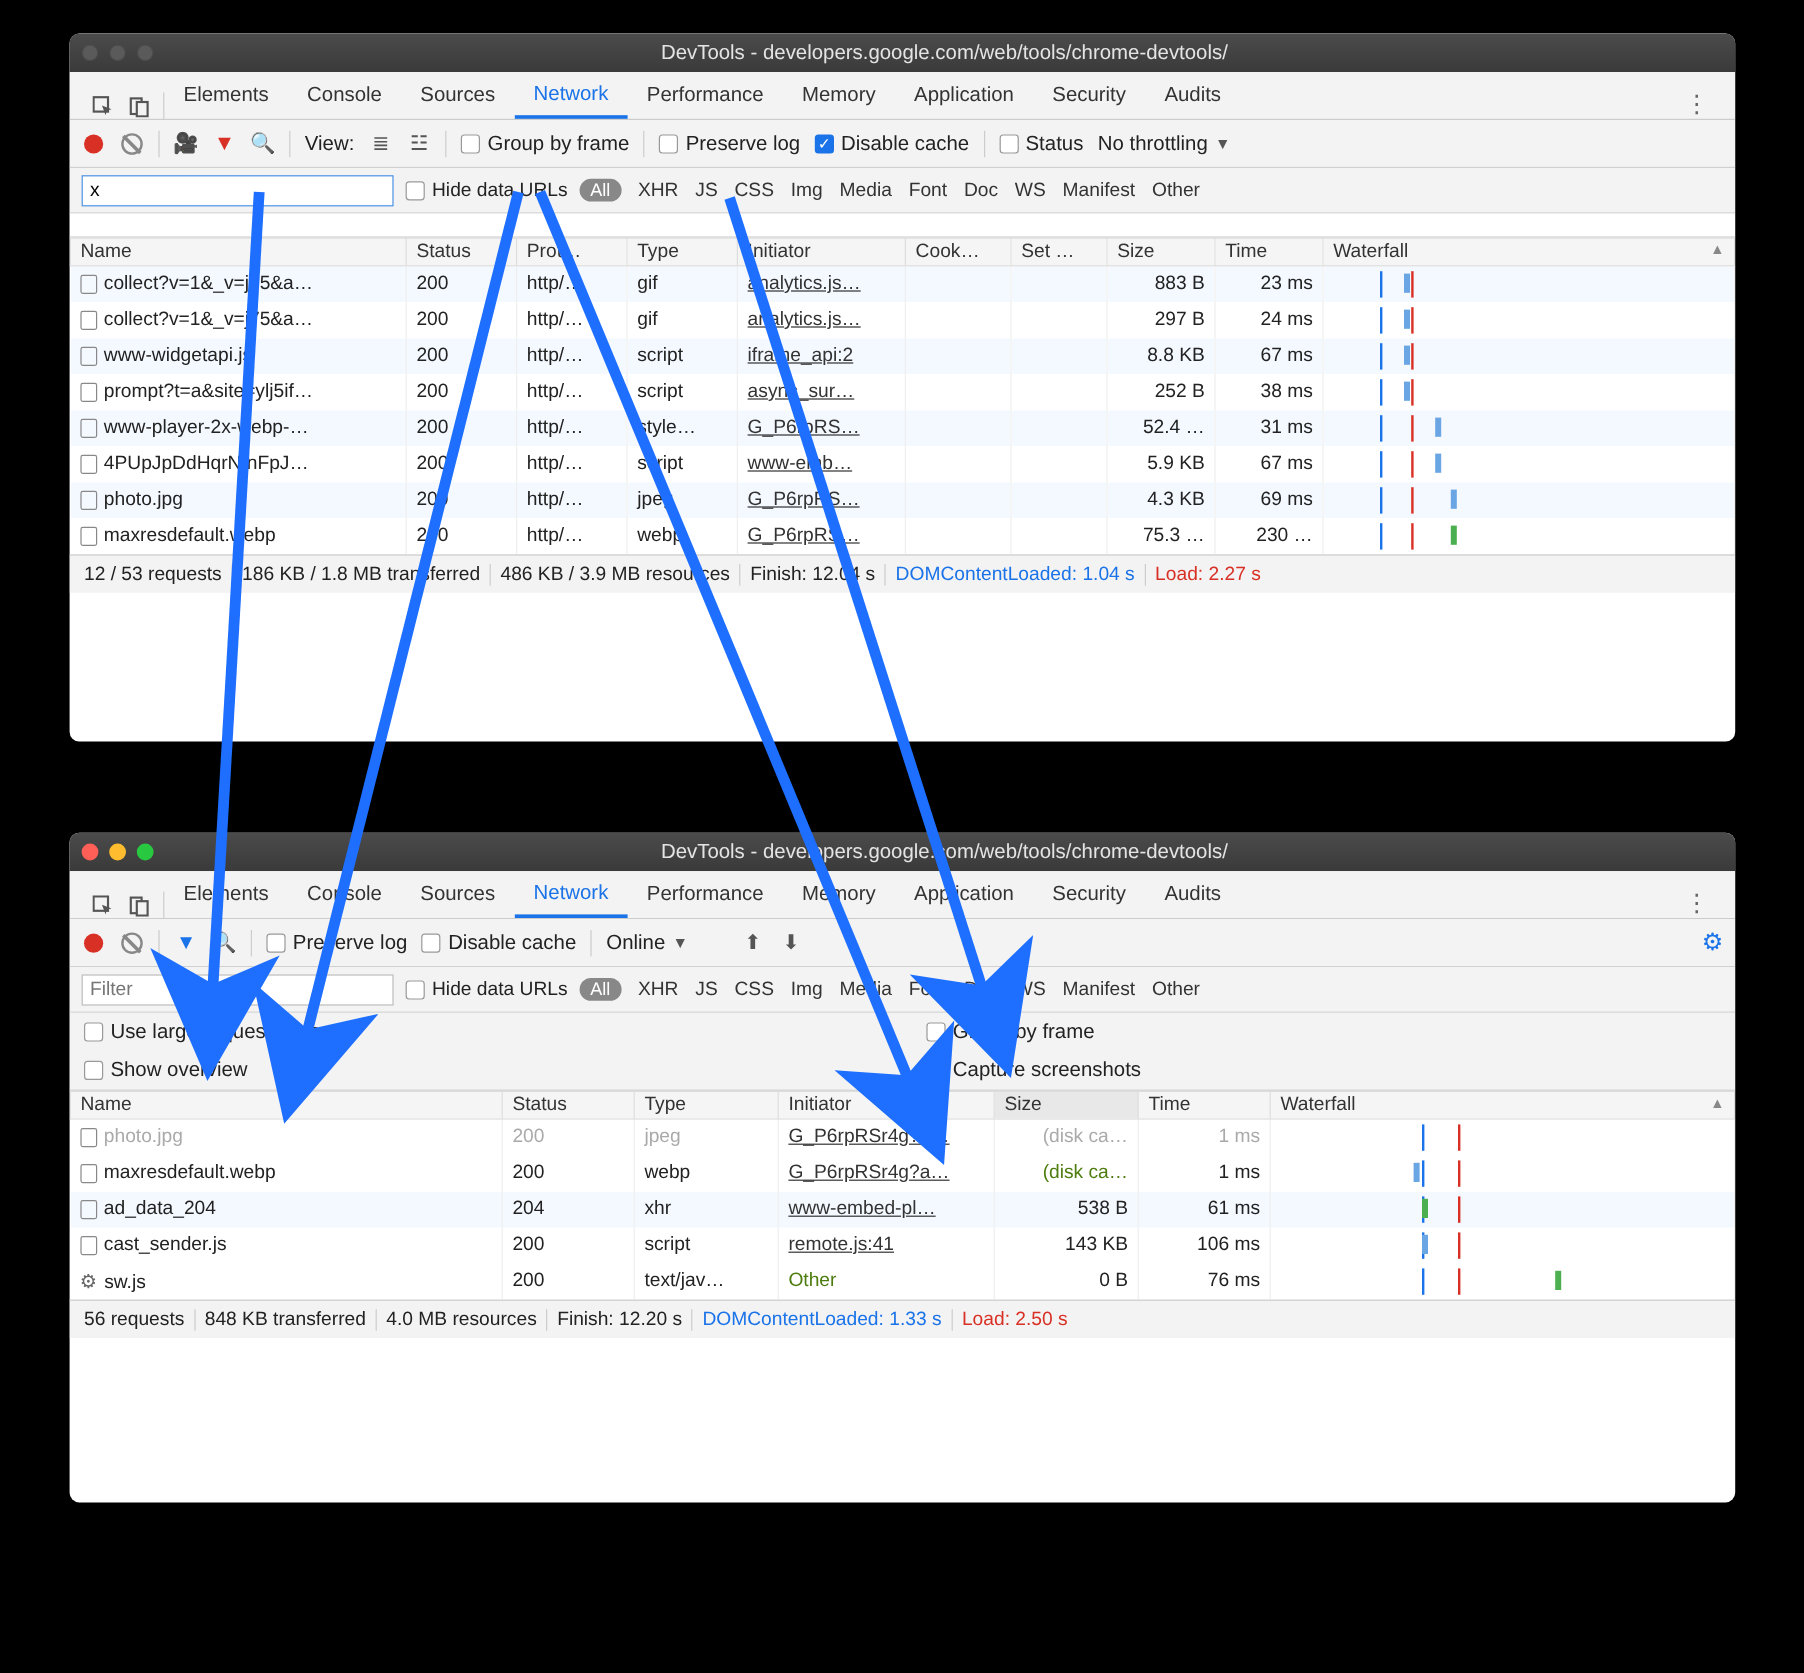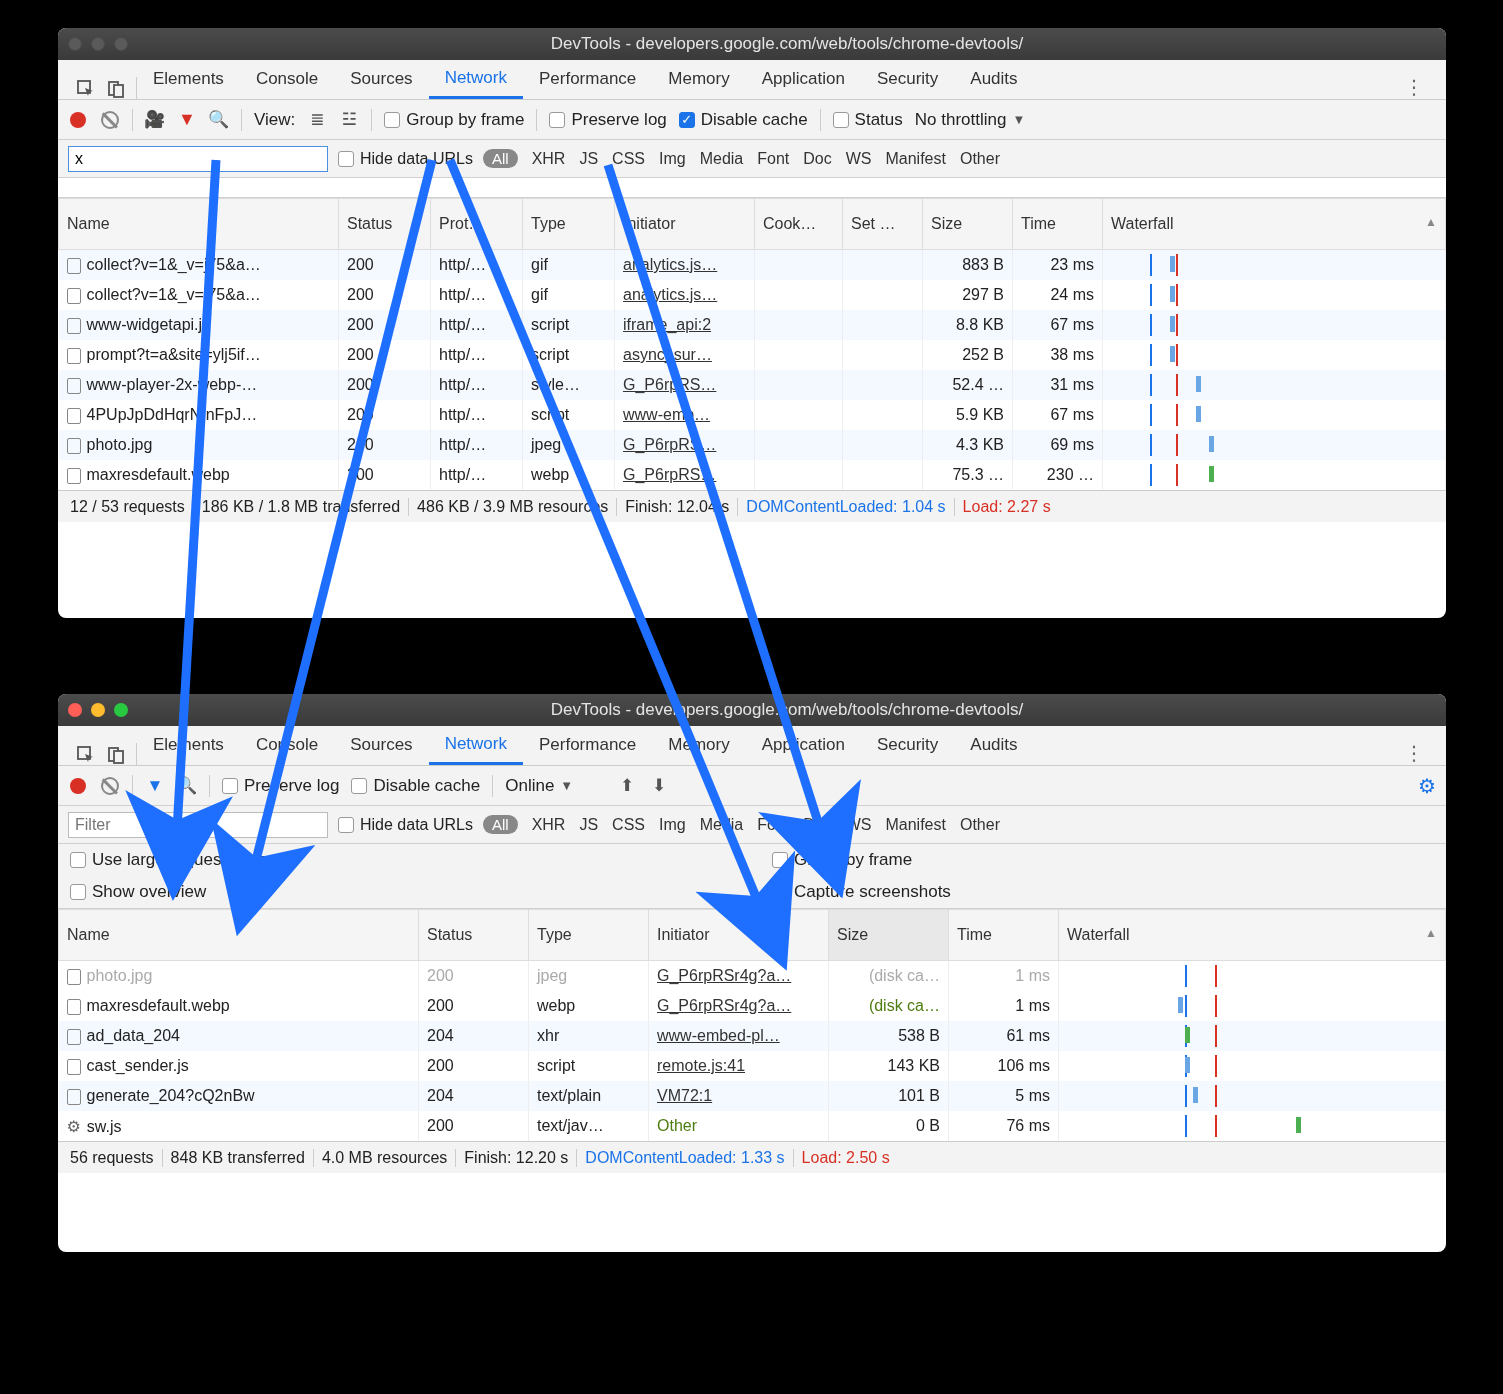--- a/index.html
+++ b/index.html
@@ -55,21 +55,21 @@
   .chkbox{ width:16px; height:16px; border:1.5px solid #999; border-radius:3px; background:#fff; display:inline-flex; align-items:center; justify-content:center; }
   .chkbox.checked{ background:#1a73e8; border-color:#1a73e8; color:#fff; font-size:13px;}
   .filterrow{ height:38px; display:flex; align-items:center; gap:10px; padding:0 10px; background:#f3f3f3; border-bottom:1px solid #d0d0d0; font-size:16px;}
   .filter-input{ width:260px; height:26px; border:1.5px solid #4a90e2; padding:0 6px; font-size:16px; background:#fff;}
   .filter-input.gray{ border-color:#bbb; }
   .pill{ background:#888; color:#fff; border-radius:10px; padding:1px 9px; font-size:15px;}
   .fitem{ color:#333; font-size:16px; }
   .settingsrow{ display:flex; gap:40px; padding:6px 12px; background:#f3f3f3; border-bottom:1px solid #d0d0d0; font-size:17px;}
   .settingscol{ flex:1; display:flex; flex-direction:column; gap:12px;}
   table.net{ width:100%; border-collapse:collapse; font-size:17px;}
-  table.net th{ text-align:left; background:#f5f5f5; border:1px solid #ddd; padding:16px 8px; font-weight:400; color:#333; font-size:16px; white-space:nowrap; overflow:hidden; text-overflow:ellipsis;margin-top:24px;}
+  table.net th{ text-align:left; background:#f5f5f5; border:1px solid #ddd; padding:2px 8px; font-weight:400; color:#333; font-size:16px; white-space:nowrap; overflow:hidden; text-overflow:ellipsis;margin-top:24px;}
   table.net td{ border-right:1px solid #eee; padding:4px 8px; white-space:nowrap; overflow:hidden; text-overflow:ellipsis; font-size:16px;}
   table.net tr.alt td{ background:#f4f8ff;}
   .docicon{ width:14px; height:16px; border:1.5px solid #888; border-radius:2px; display:inline-block; vertical-align:middle; margin-right:6px;}
   .initiator{ color:#333; text-decoration:underline;}
   .right{ text-align:right; }
   .status{ height:32px; padding:0 12px; display:flex; align-items:center; gap:8px; background:#f3f3f3; border-top:1px solid #ccc; font-size:16px; white-space:nowrap;}
   .status .vsep{height:18px;}
   .blue{color:#1a73e8;} .redt{color:#d93025;} .gray{color:#4d7c0f;}
   .wfcell{ position:relative; height:22px;}
   .wfmark{ position:absolute; top:2px; width:5px; height:16px; background:#6aa5e4;}
@@ -532,35 +532,20 @@
           <td class="right">143 KB</td>
           <td class="right">106 ms</td>
           <td>
             <div class="wfcell">
               <span class="wfline-blue" style="left:32%"></span>
               <span class="wfline-red" style="left:40%"></span>
               <span class="wfmark" style="left:32%; background:#6aa5e4;"></span>
             </div>
           </td>
         </tr>
-        <tr class="alt">
-          <td><span class="docicon"></span>generate_204?cQ2nBw</td>
-          <td>204</td>
-          <td>text/plain</td>
-          <td><span class="initiator">VM72:1</span></td>
-          <td class="right">101 B</td>
-          <td class="right">5 ms</td>
-          <td>
-            <div class="wfcell">
-              <span class="wfline-blue" style="left:32%"></span>
-              <span class="wfline-red" style="left:40%"></span>
-              <span class="wfmark" style="left:34%; background:#6aa5e4;"></span>
-            </div>
-          </td>
-        </tr>
         <tr>
           <td><span style="margin-right:6px;color:#666;">⚙</span>sw.js</td>
           <td>200</td>
           <td>text/jav…</td>
           <td><span class="gray">Other</span></td>
           <td class="right">0 B</td>
           <td class="right">76 ms</td>
           <td>
             <div class="wfcell">
               <span class="wfline-blue" style="left:32%"></span>

